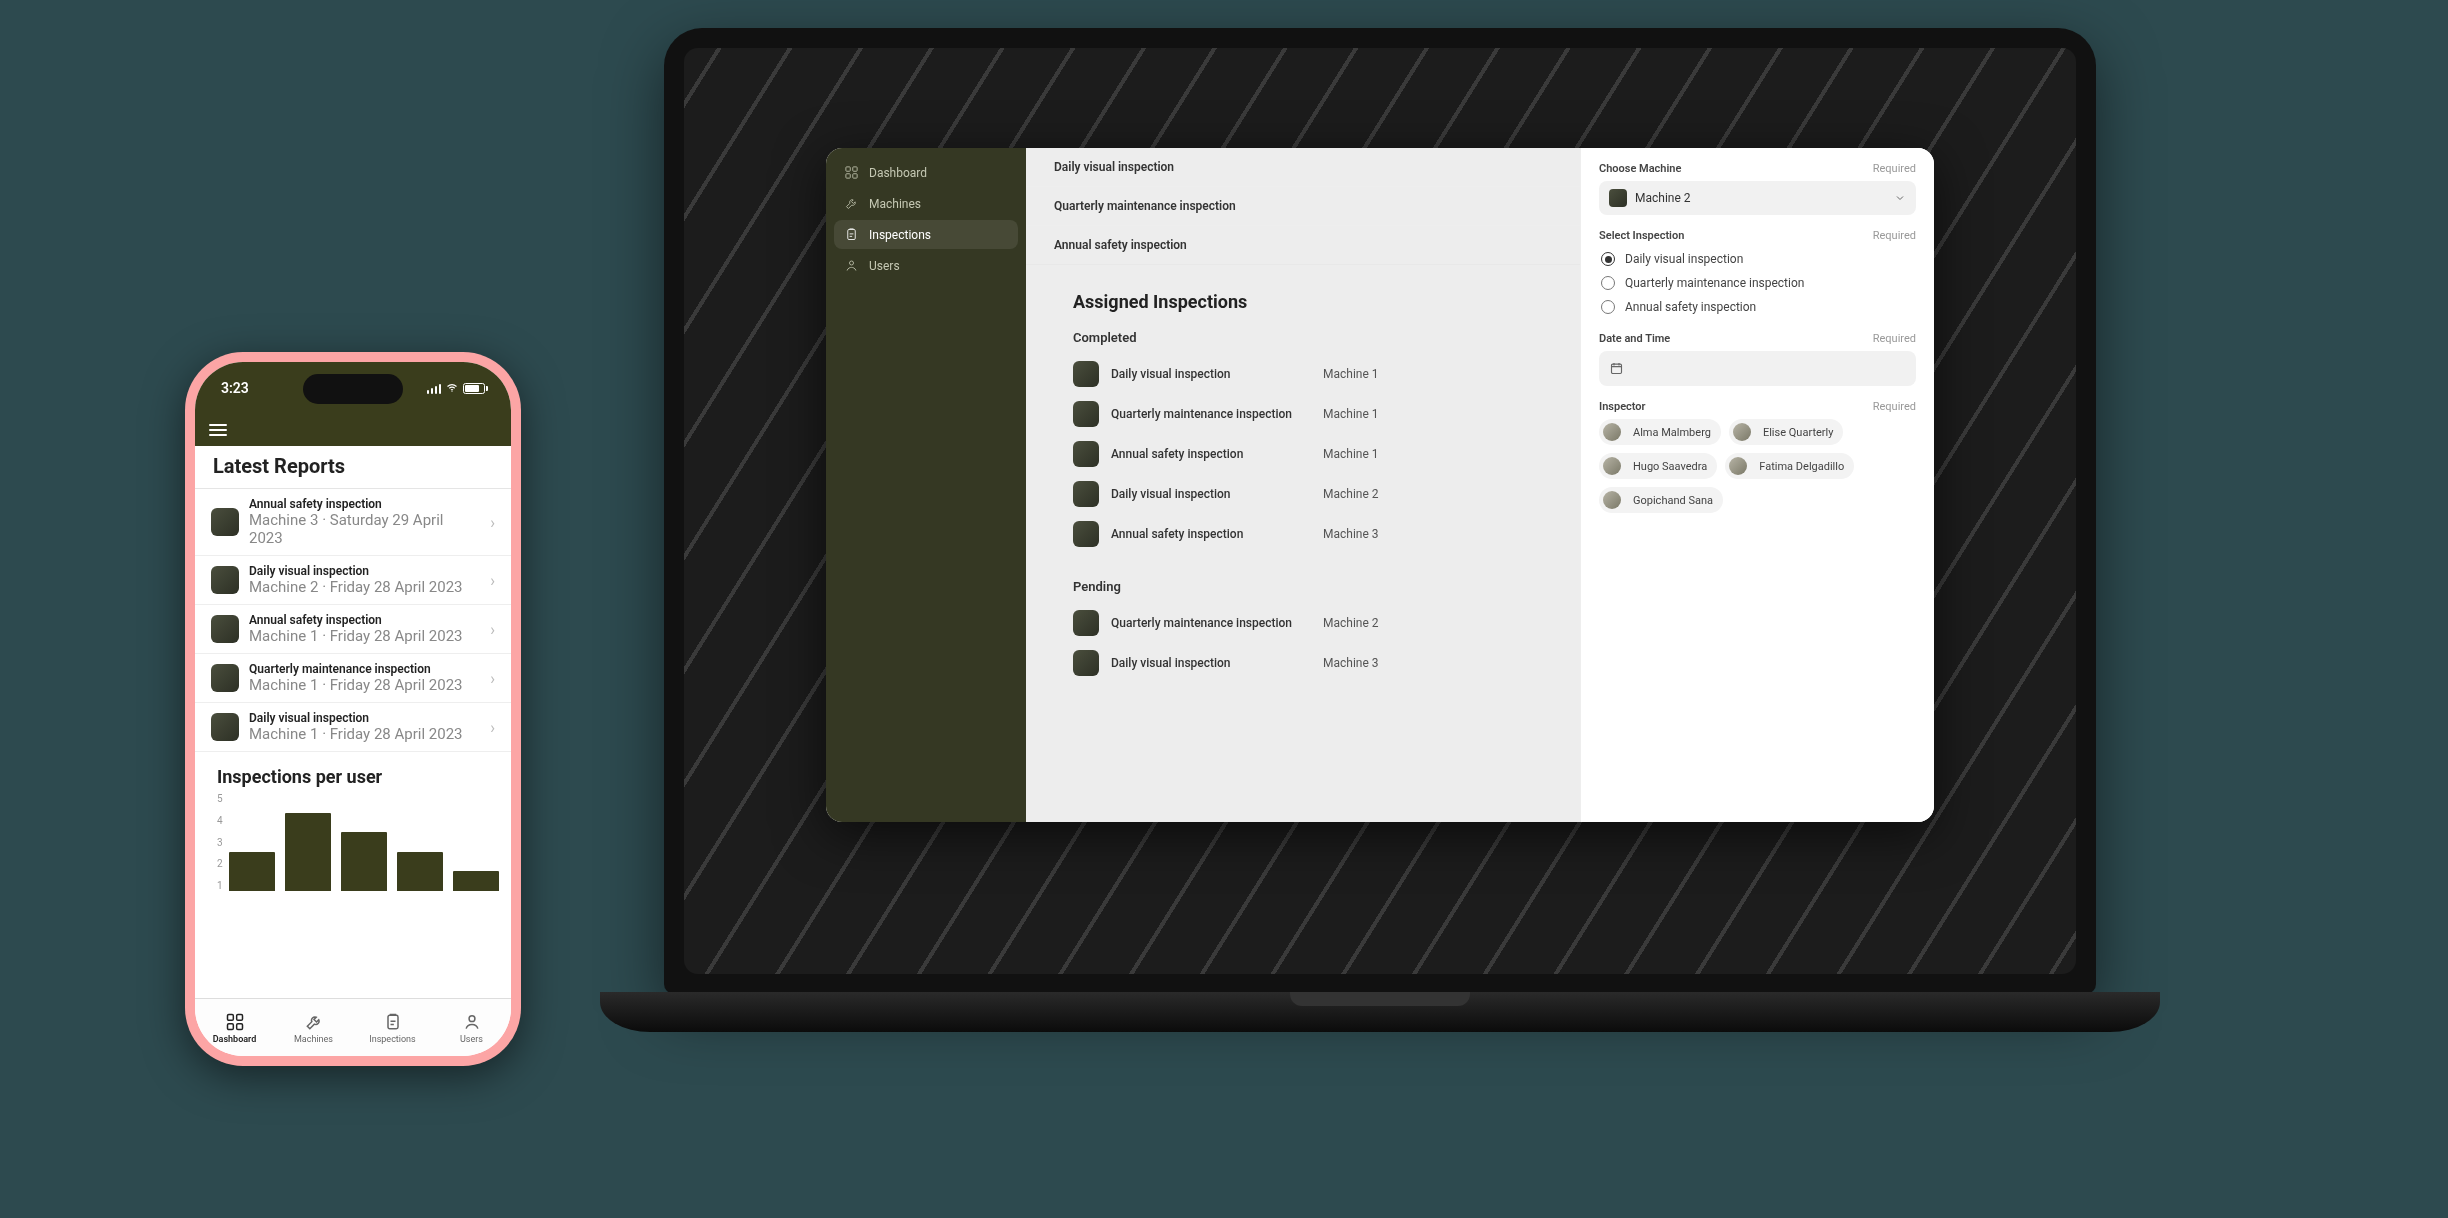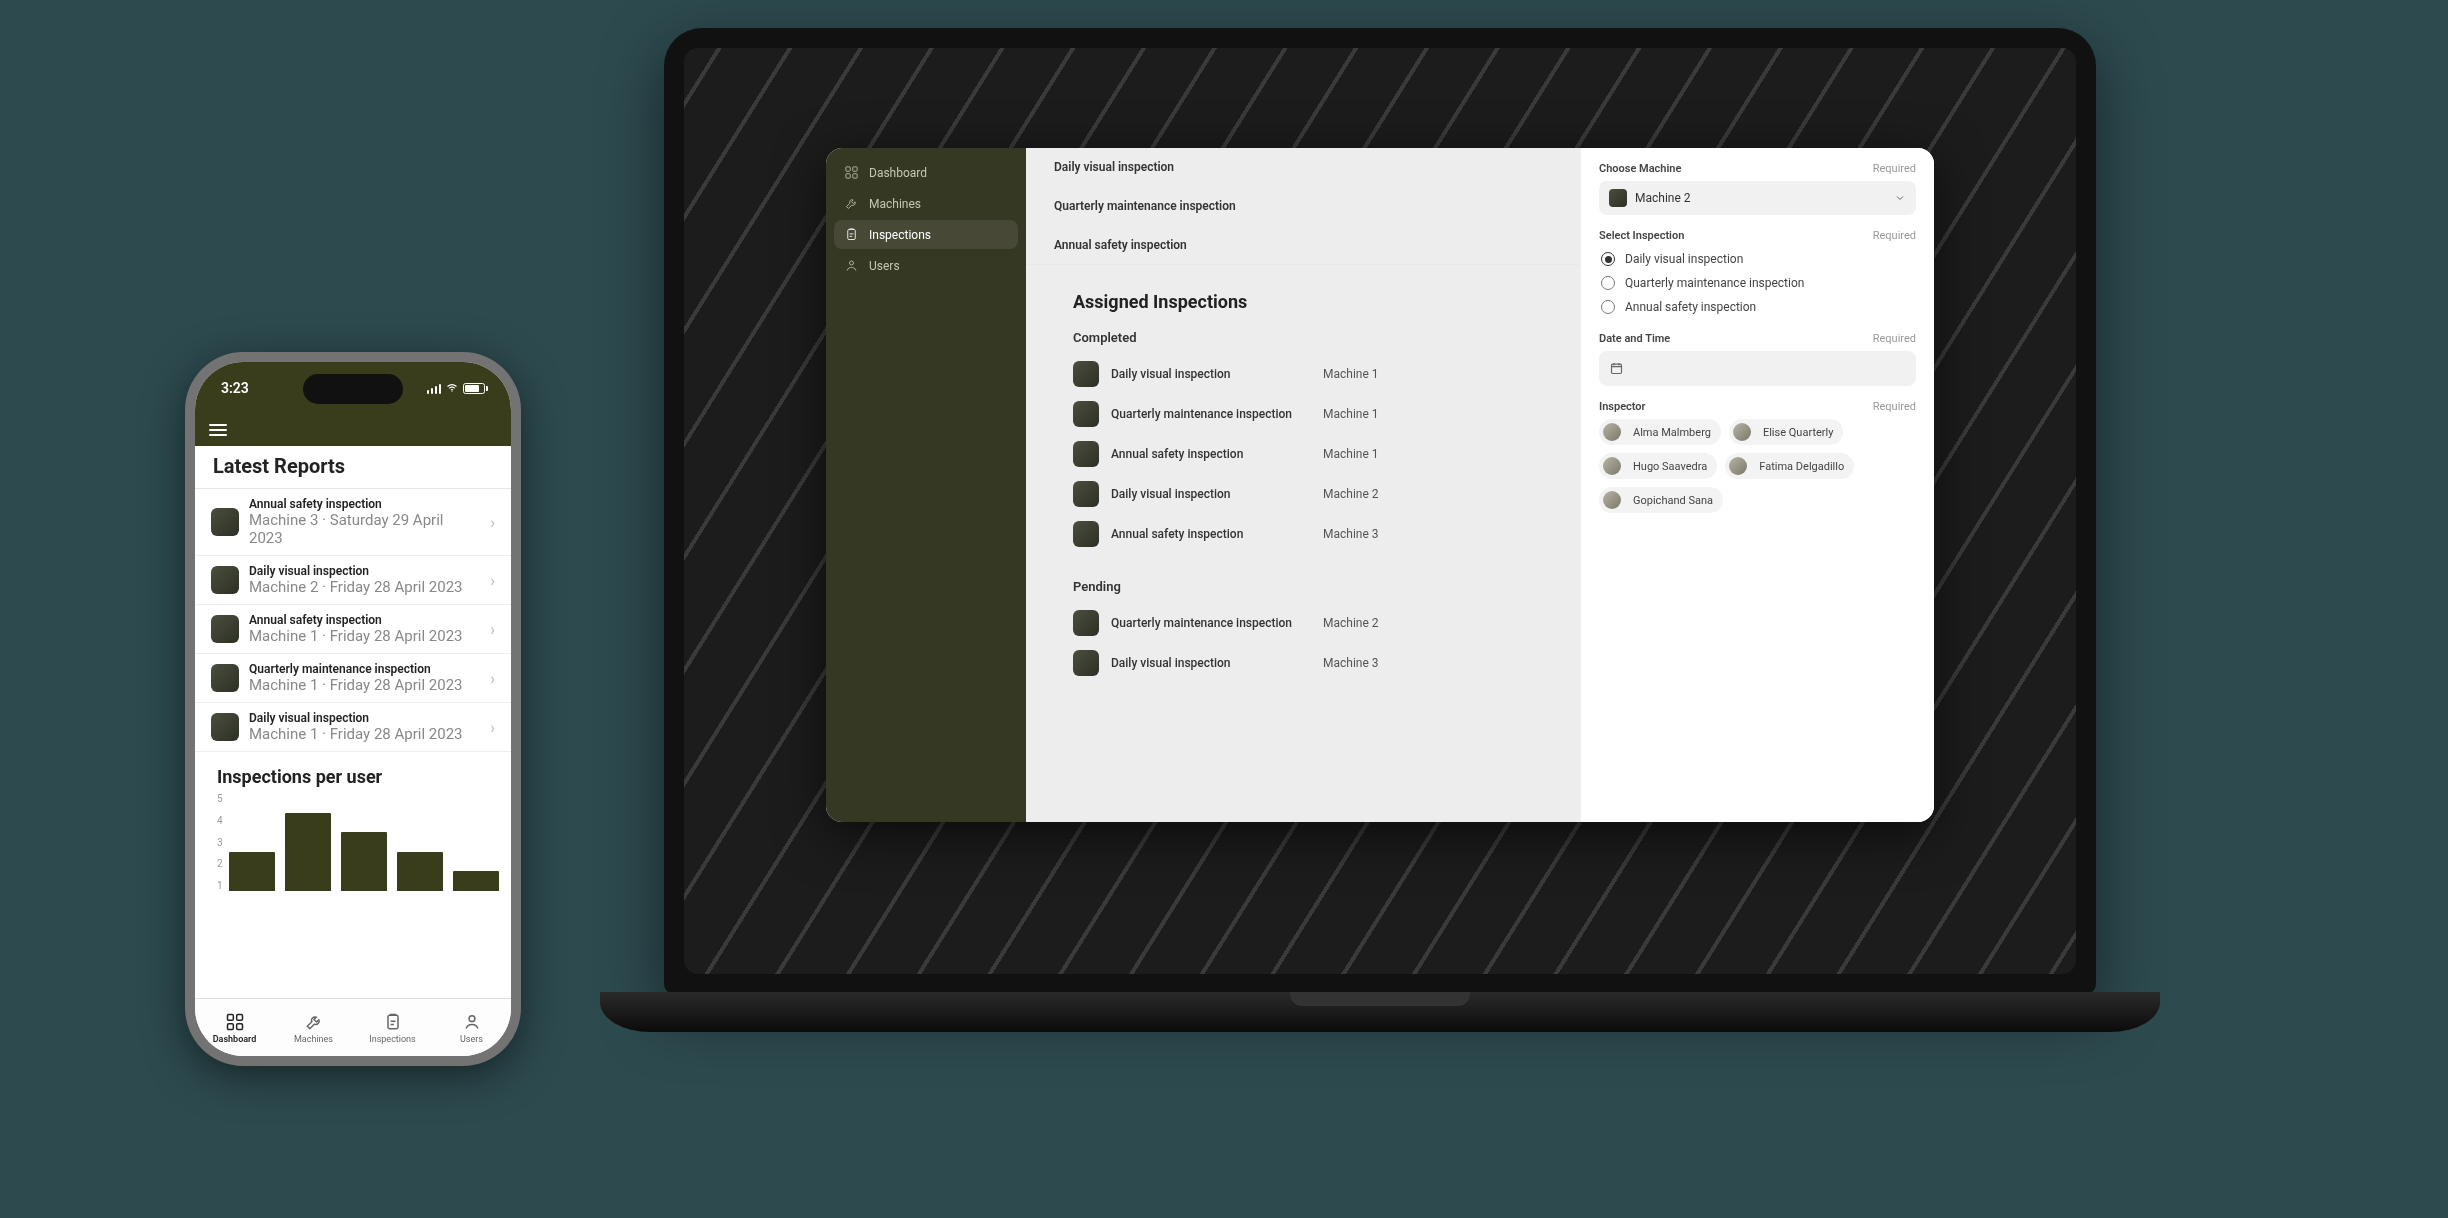--- a/index.html
+++ b/index.html
@@ -16,21 +16,21 @@
 .phone-wrap {
   position: absolute;
   left: 185px;
   top: 352px;
   width: 336px;
   height: 714px;
 }
 .phone {
   width: 100%;
   height: 100%;
-  background: #737373;
+  background: #fca5a5;
   border-radius: 58px;
   padding: 10px;
   box-shadow: 0 10px 40px rgba(0,0,0,0.5);
 }
 .phone-screen {
   width: 100%;
   height: 100%;
   background: #fff;
   border-radius: 48px;
   overflow: hidden;

